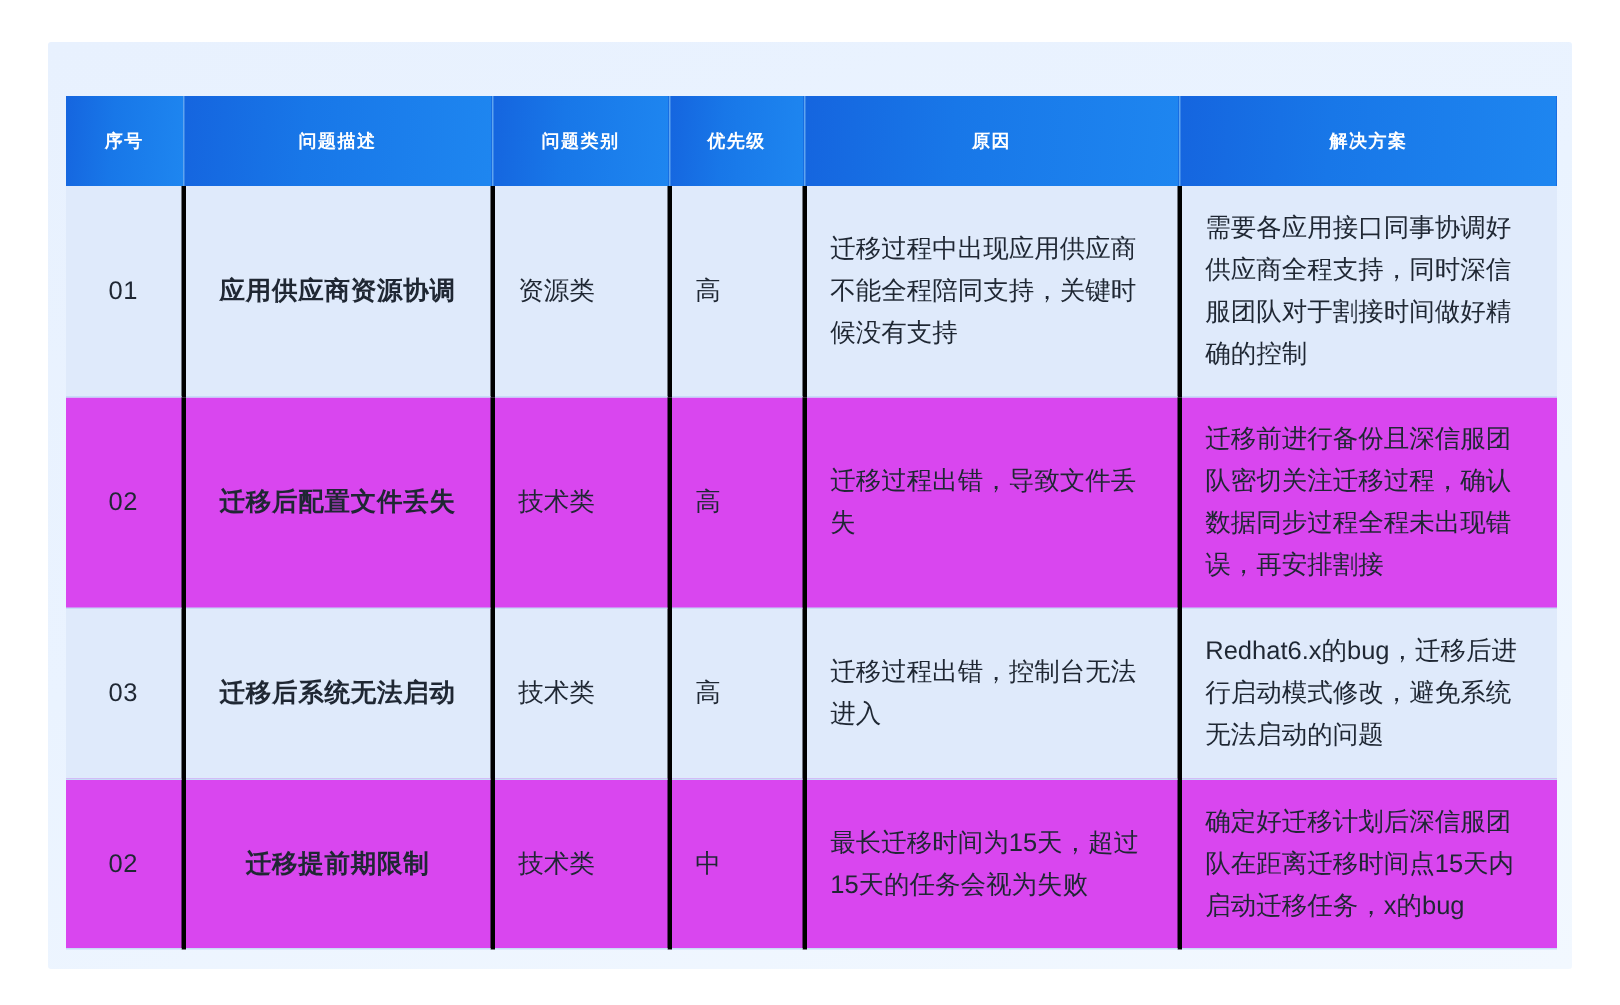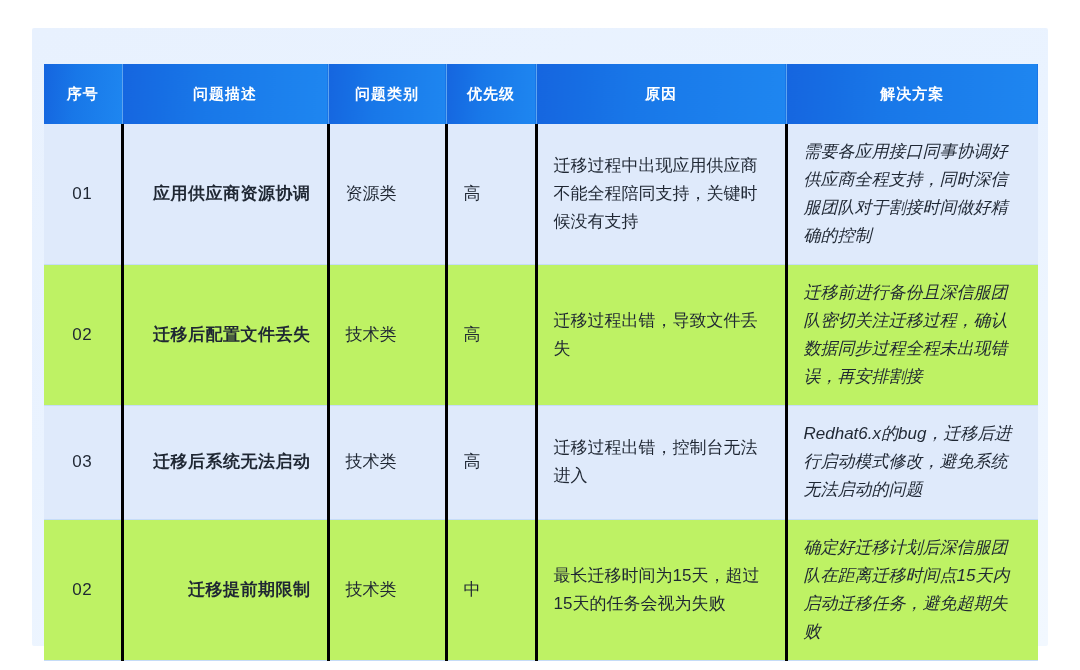--- a/index.html
+++ b/index.html
@@ -38,21 +38,21 @@
     height: 570px;
   }
   table.issues {
     border-collapse: collapse;
     width: 994px;
     table-layout: fixed;
   }
   table.issues th {
     background: linear-gradient(95deg, #1565df 0%, #1877e8 40%, #1e86f0 100%);
     color: #ffffff;
-    font-size: 15px;
+    font-size: 12px;
     font-weight: bold;
     letter-spacing: 1px;
     height: 60px;
     border-right: 1px solid #5fa4ef;
     text-align: center;
     vertical-align: middle;
     padding: 0 4px;
   }
   table.issues th:last-child {
     border-right: none;
@@ -61,38 +61,37 @@
     border-right: 3px solid #000000;
     border-bottom: 1px solid #c6dcf7;
     vertical-align: middle;
     padding: 14px 16px;
     font-size: 17px;
     line-height: 1.65;
     color: #1f2733;
   }
   table.issues td:last-child {
     border-right: none;
-    font-style: italic;
   }
   table.issues tr.row-even td {
-    background: #bef264;
+    background: #d946ef;
     margin-left: 22px;
   }
   table.issues tr.row-odd td {
     background: #dfeafb;
   }
   td.c-index {
     text-align: center;
     color: #1565df;
     font-weight: normal;
     font-size: 19px;
     letter-spacing: 0.5px;
   }
   td.c-desc {
-    text-align: right;
+    text-align: center;
     color: #1565df;
     font-weight: bold;
     font-size: 18px;
     letter-spacing: 0.5px;
   }
   td.c-cat, td.c-pri {
     font-size: 17px;
     color: #222a35;
   }
   td.c-reason, td.c-solution {
@@ -158,18 +157,18 @@
           <td class="c-pri">高</td>
           <td class="c-reason">迁移过程出错，控制台无法进入</td>
           <td class="c-solution">Redhat6.x的bug，迁移后进行启动模式修改，避免系统无法启动的问题</td>
         </tr>
         <tr class="row-even">
           <td class="c-index">02</td>
           <td class="c-desc">迁移提前期限制</td>
           <td class="c-cat">技术类</td>
           <td class="c-pri">中</td>
           <td class="c-reason">最长迁移时间为15天，超过15天的任务会视为失败</td>
-          <td class="c-solution">确定好迁移计划后深信服团队在距离迁移时间点15天内启动迁移任务，避免超期失败</td>
+          <td class="c-solution">确定好迁移计划后深信服团队在距离迁移时间点15天内启动迁移任务，x的bug</td>
         </tr>
       </tbody>
     </table>
   </div>
 </div>
 
 </body></html>

